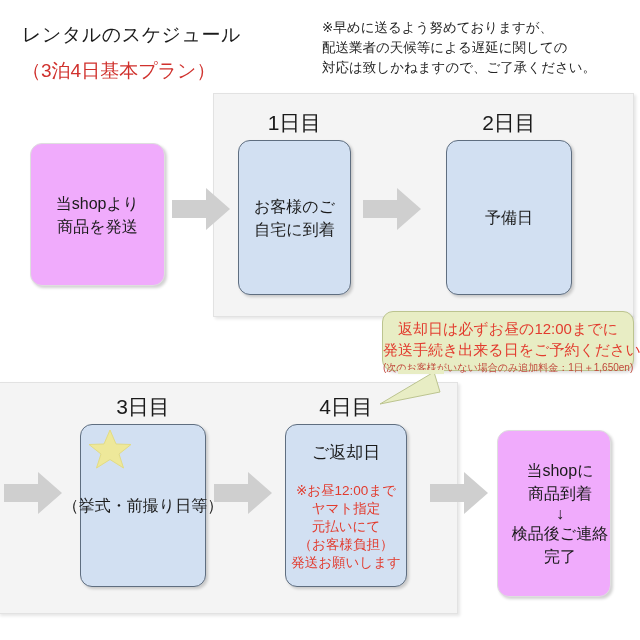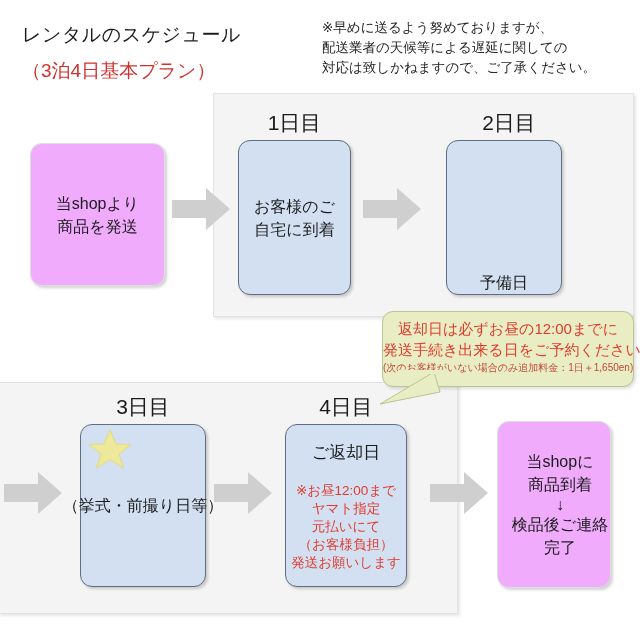--- a/index.html
+++ b/index.html
@@ -127,21 +127,21 @@
     width: 44px;
     height: 42px;
   }
 
   
   .callout {
     position: absolute;
     left: 382px;
     top: 311px;
     width: 252px;
-    height: 76px;
+    height: 60px;
     background: #e8edc4;
     border: 1px solid #bcc48f;
     border-radius: 11px;
     box-shadow: 2px 2px 3px rgba(0,0,0,0.12);
     box-sizing: border-box;
     padding-top: 6px;
   }
   .callout .c-line {
     font-size: 15px;
     line-height: 21px;
@@ -198,21 +198,21 @@
     <div class="line">自宅に到着</div>
   </div>
 
   <div class="arrow" style="left:363px; top:188px;">
     <svg width="58" height="42" viewBox="0 0 58 42">
       <polygon points="0,12 34,12 34,0 58,21 34,42 34,30 0,30" fill="#cfcfcf"></polygon>
     </svg>
   </div>
 
   <div class="day-label" style="left:446px; top:112px; width:126px;">2日目</div>
-  <div class="box box-blue" style="left:446px; top:140px; width:116px; height:155px;justify-content:flex-end;">
+  <div class="box box-blue" style="left:446px; top:140px; width:126px; height:155px;">
     <div class="line">予備日</div>
   </div>
 
   <div class="callout">
     <div class="c-line">返却日は必ずお昼の12:00までに</div>
     <div class="c-line">発送手続き出来る日をご予約ください</div>
     <div class="c-fine">(次のお客様がいない場合のみ追加料金：1日＋1,650en)</div>
   </div>
   <div class="callout-tail">
     <svg width="70" height="36" viewBox="0 0 70 36">
@@ -252,21 +252,21 @@
     <div class="line-red">（お客様負担）</div>
     <div class="line-red">発送お願いします</div>
   </div>
 
   <div class="arrow" style="left:430px; top:472px;">
     <svg width="58" height="42" viewBox="0 0 58 42">
       <polygon points="0,12 34,12 34,0 58,21 34,42 34,30 0,30" fill="#cfcfcf"></polygon>
     </svg>
   </div>
 
-  <div class="box box-gray" style="left:497px; top:421px; width:114px; height:167px;padding-left:12px;">
+  <div class="box box-gray" style="left:497px; top:430px; width:114px; height:167px;padding-left:12px;">
     <div class="line">当shopに</div>
     <div class="line">商品到着</div>
     <div class="arrow-down-glyph">↓</div>
     <div class="line">検品後ご連絡</div>
     <div class="line">完了</div>
   </div>
 
 </div>
 
 </body></html>

